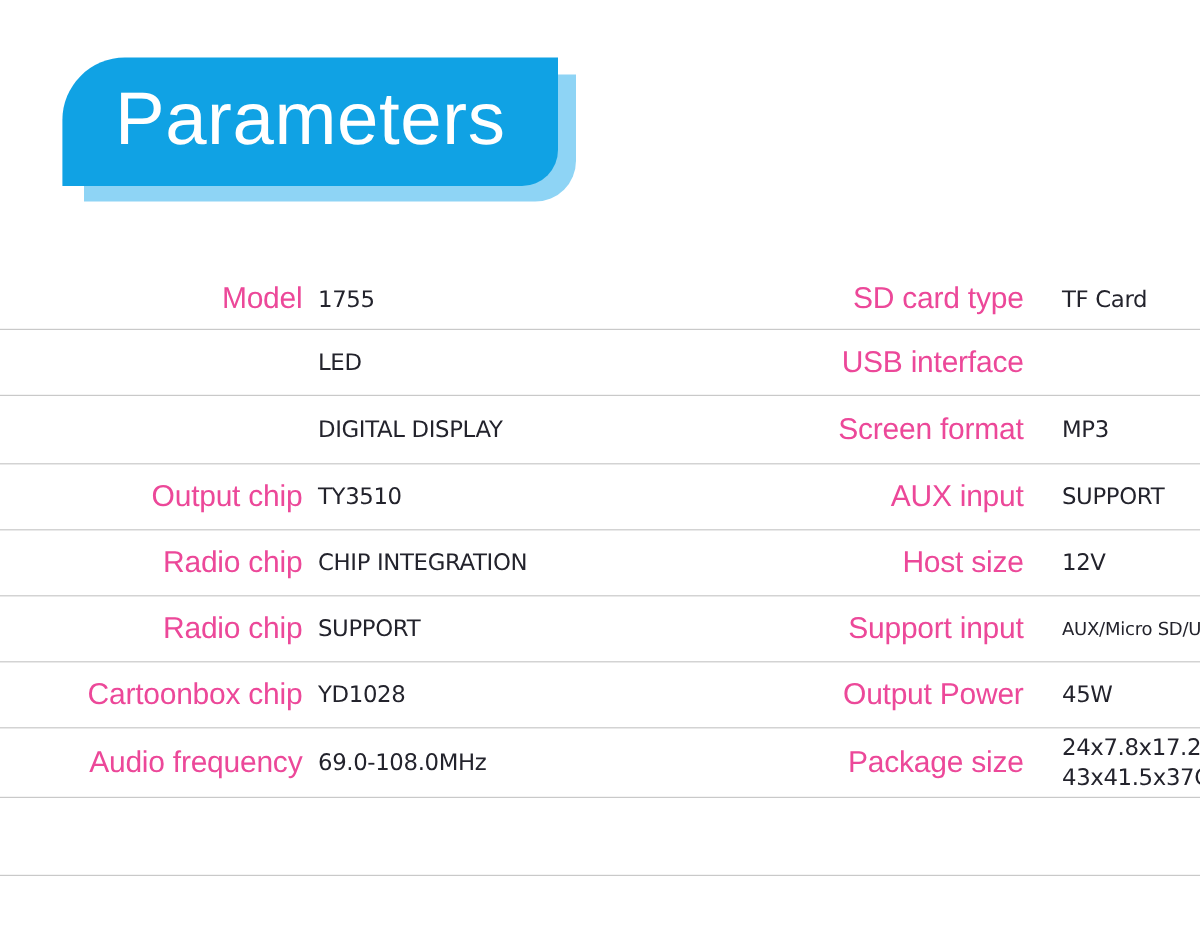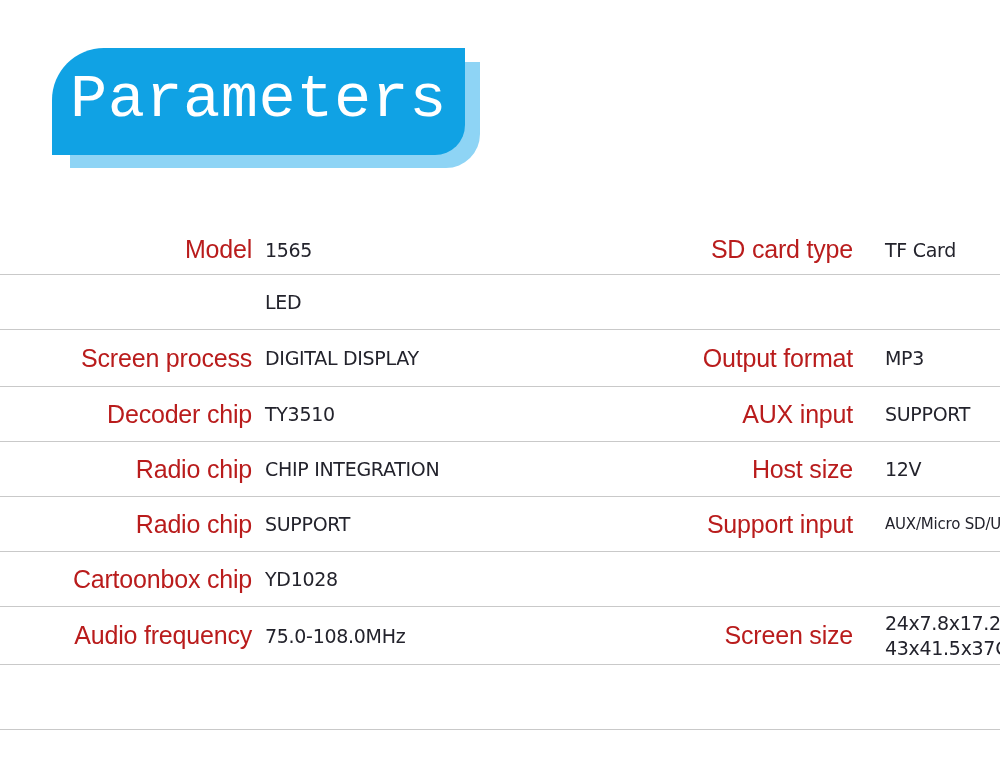--- a/index.html
+++ b/index.html
@@ -45,21 +45,21 @@
   .banner-title {
     position: absolute;
     left: 0;
     top: 0;
     width: 413px;
     height: 107px;
     display: flex;
     align-items: center;
     justify-content: center;
     color: #ffffff;
-    font-family: Liberation Mono, monospace;
+    font-family: Liberation Sans, sans-serif;
     font-size: 62px;
     font-weight: 400;
     letter-spacing: 0.5px;
     line-height: 1;
     padding-bottom: 4px;
     box-sizing: border-box;
   }
 
   
   #spec-table {
@@ -84,21 +84,21 @@
   .cell-left  { left: 0px;   width: 500px; }
   .cell-right { left: 500px; width: 500px; }
 
   .spec-label {
     position: absolute;
     top: 0;
     height: 100%;
     display: flex;
     align-items: center;
     justify-content: flex-end;
-    color: #b91c1c;
+    color: #ec4899;
     font-family: "Liberation Sans", sans-serif;
     font-size: 25px;
     font-weight: 300;
     letter-spacing: -0.2px;
     white-space: nowrap;
   }
   .cell-left  .spec-label { left: 0px;  width: 252px; }
   .cell-right .spec-label { left: 140px; width: 213px; }
 
   .spec-value {
@@ -130,50 +130,50 @@
   <div class="banner-main">
     <div class="banner-title">Parameters</div>
   </div>
 </div>
 
 <div id="spec-table">
 
   <div class="spec-row" style="height:50px">
     <div class="spec-cell cell-left">
       <div class="spec-label">Model</div>
-      <div class="spec-value">1565</div>
+      <div class="spec-value">1755</div>
     </div>
     <div class="spec-cell cell-right">
       <div class="spec-label">SD card type</div>
       <div class="spec-value">TF Card</div>
     </div>
   </div>
 
   <div class="spec-row" style="height:55px">
     <div class="spec-cell cell-left">
       <div class="spec-value">LED</div>
     </div>
     <div class="spec-cell cell-right">
+      <div class="spec-label">USB interface</div>
     </div>
   </div>
 
   <div class="spec-row" style="height:57px">
     <div class="spec-cell cell-left">
-      <div class="spec-label">Screen process</div>
       <div class="spec-value">DIGITAL DISPLAY</div>
     </div>
     <div class="spec-cell cell-right">
-      <div class="spec-label">Output format</div>
+      <div class="spec-label">Screen format</div>
       <div class="spec-value">MP3</div>
     </div>
   </div>
 
   <div class="spec-row" style="height:55px">
     <div class="spec-cell cell-left">
-      <div class="spec-label">Decoder chip</div>
+      <div class="spec-label">Output chip</div>
       <div class="spec-value">TY3510</div>
     </div>
     <div class="spec-cell cell-right">
       <div class="spec-label">AUX input</div>
       <div class="spec-value">SUPPORT</div>
     </div>
   </div>
 
   <div class="spec-row" style="height:55px">
     <div class="spec-cell cell-left">
@@ -195,29 +195,33 @@
       <div class="spec-label">Support input</div>
       <div class="spec-value small">AUX/Micro SD/USB/Bluetooth</div>
     </div>
   </div>
 
   <div class="spec-row" style="height:55px">
     <div class="spec-cell cell-left">
       <div class="spec-label">Cartoonbox chip</div>
       <div class="spec-value">YD1028</div>
     </div>
+    <div class="spec-cell cell-right">
+      <div class="spec-label">Output Power</div>
+      <div class="spec-value">45W</div>
+    </div>
   </div>
 
   <div class="spec-row" style="height:58px">
     <div class="spec-cell cell-left">
       <div class="spec-label">Audio frequency</div>
-      <div class="spec-value">75.0-108.0MHz</div>
-    </div>
-    <div class="spec-cell cell-right">
-      <div class="spec-label">Screen size</div>
+      <div class="spec-value">69.0-108.0MHz</div>
+    </div>
+    <div class="spec-cell cell-right">
+      <div class="spec-label">Package size</div>
       <div class="spec-value">
         <span class="vline">24x7.8x17.2CM (giftbox)</span>
         <span class="vline">43x41.5x37CM (Cartoonbox)</span>
       </div>
     </div>
   </div>
 
   <div class="spec-row" style="height:65px">
     <div class="spec-cell cell-right"></div>
   </div>

